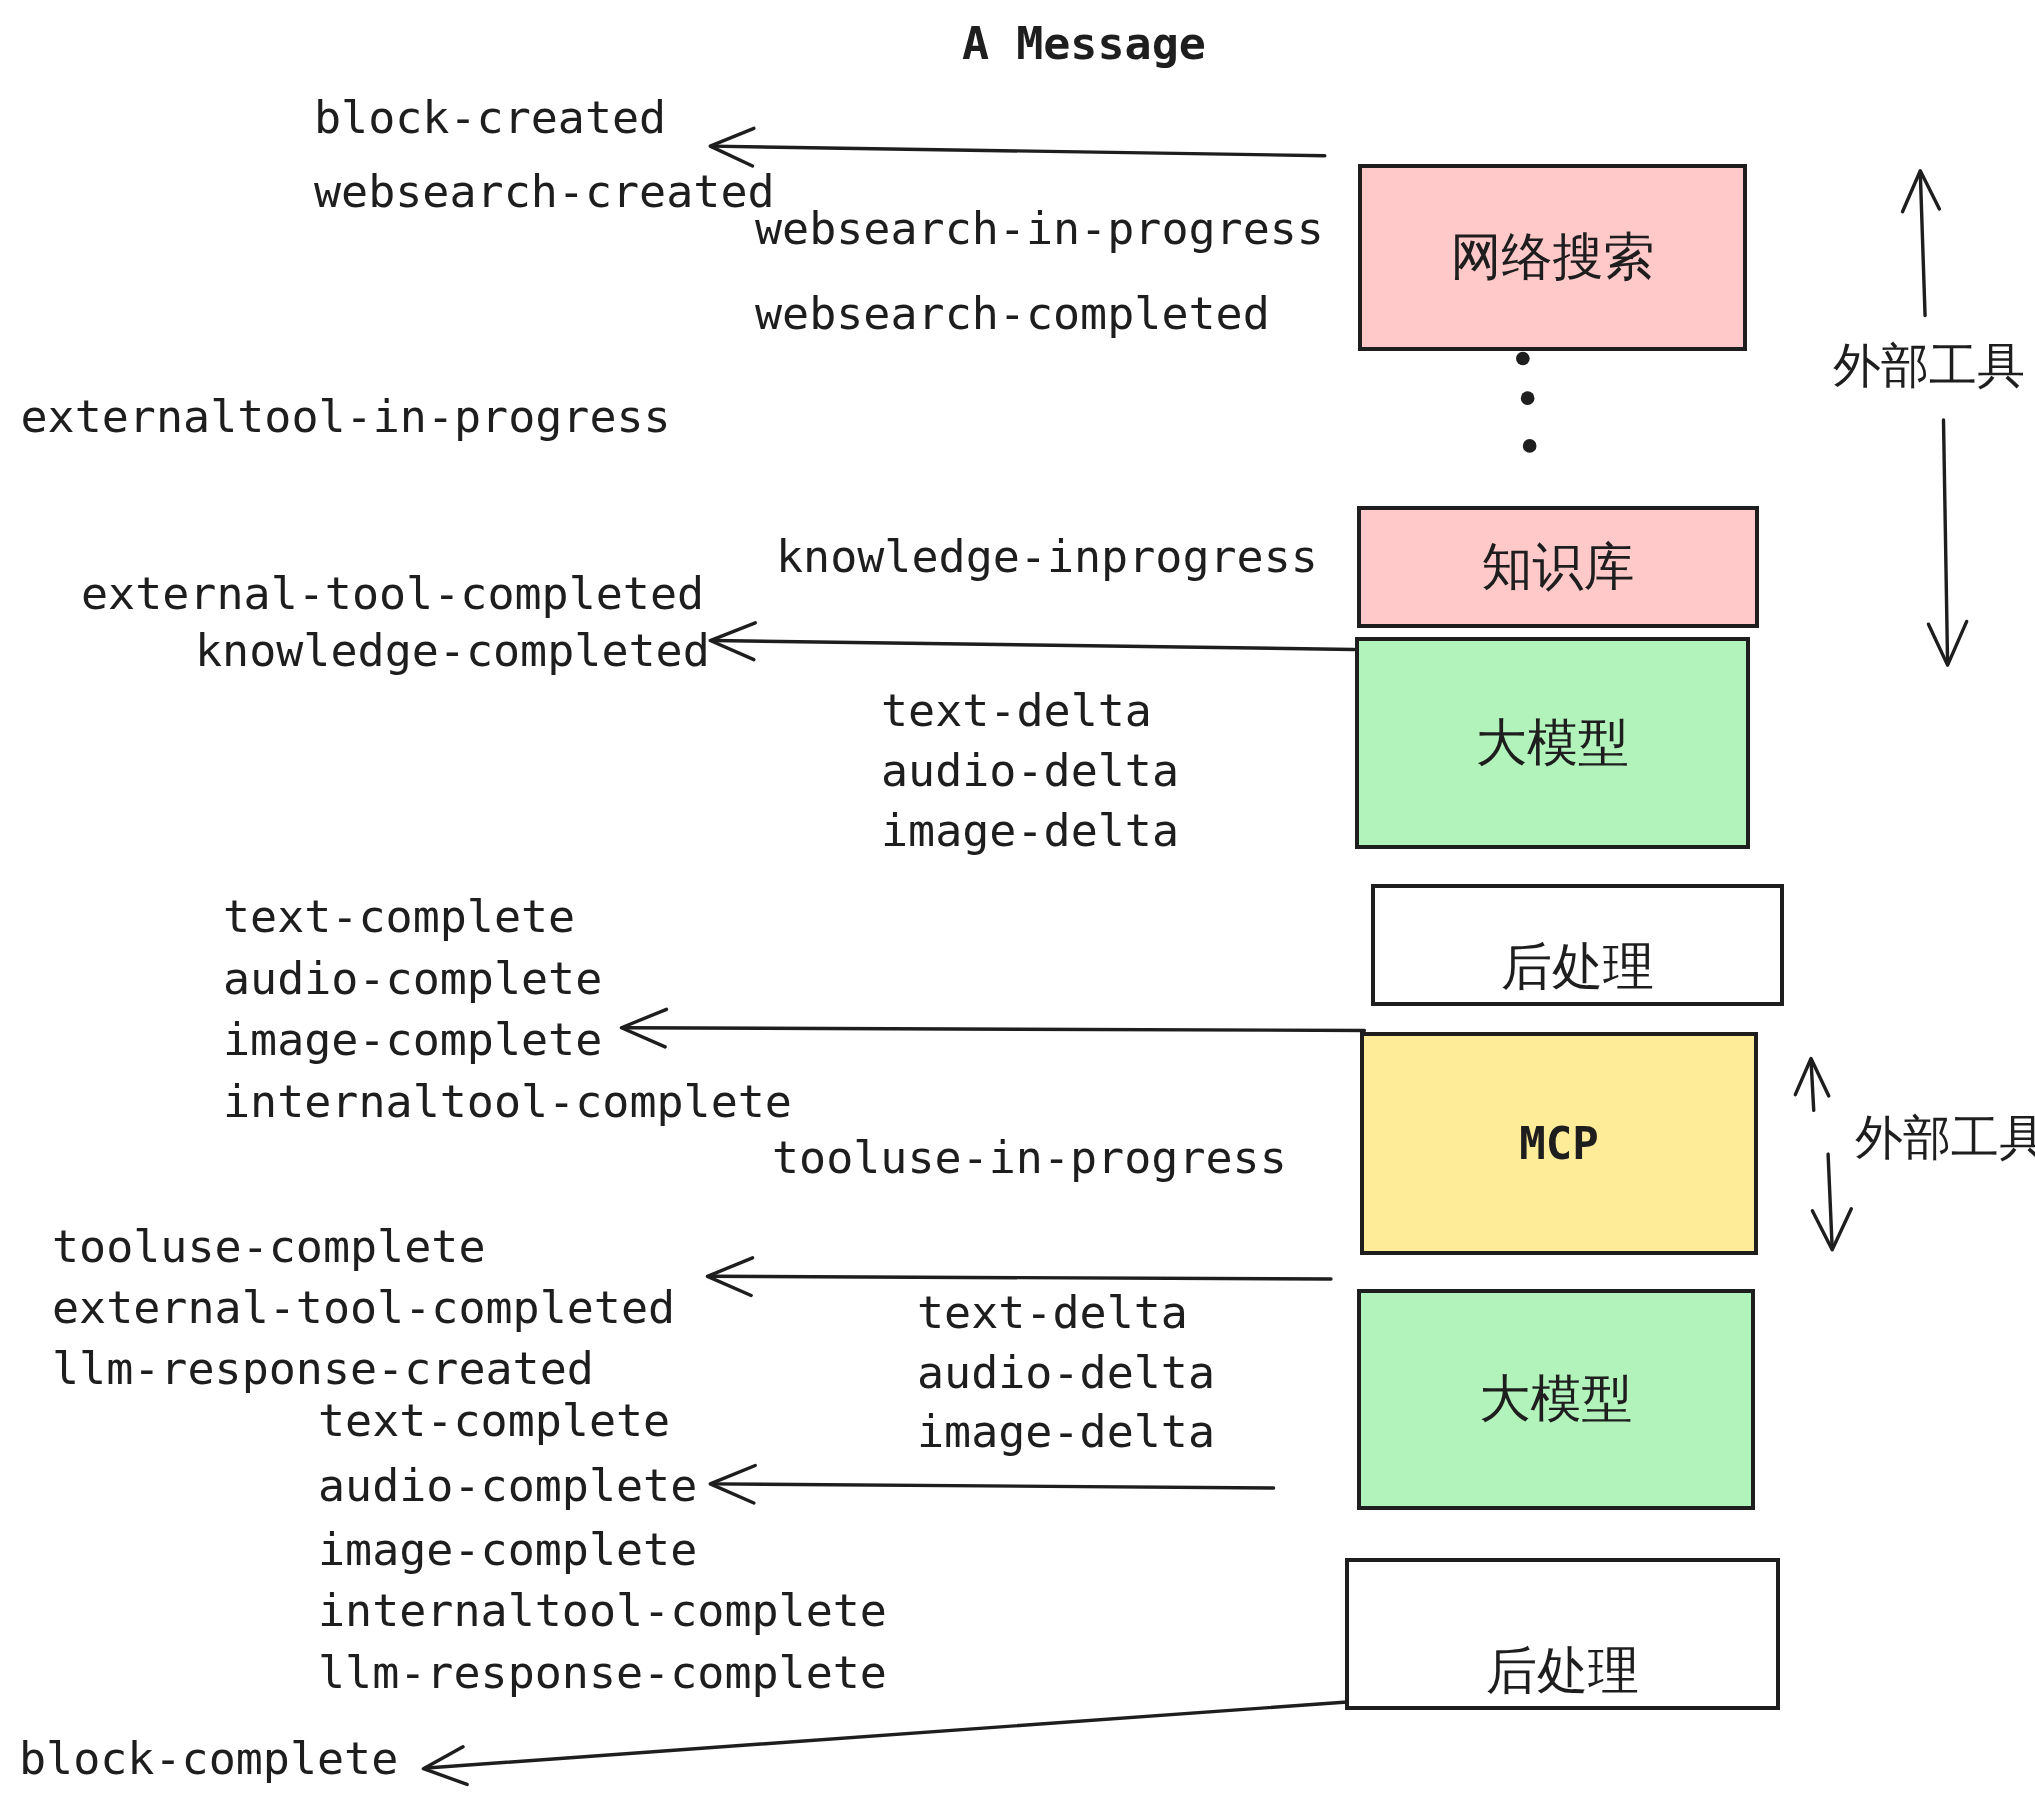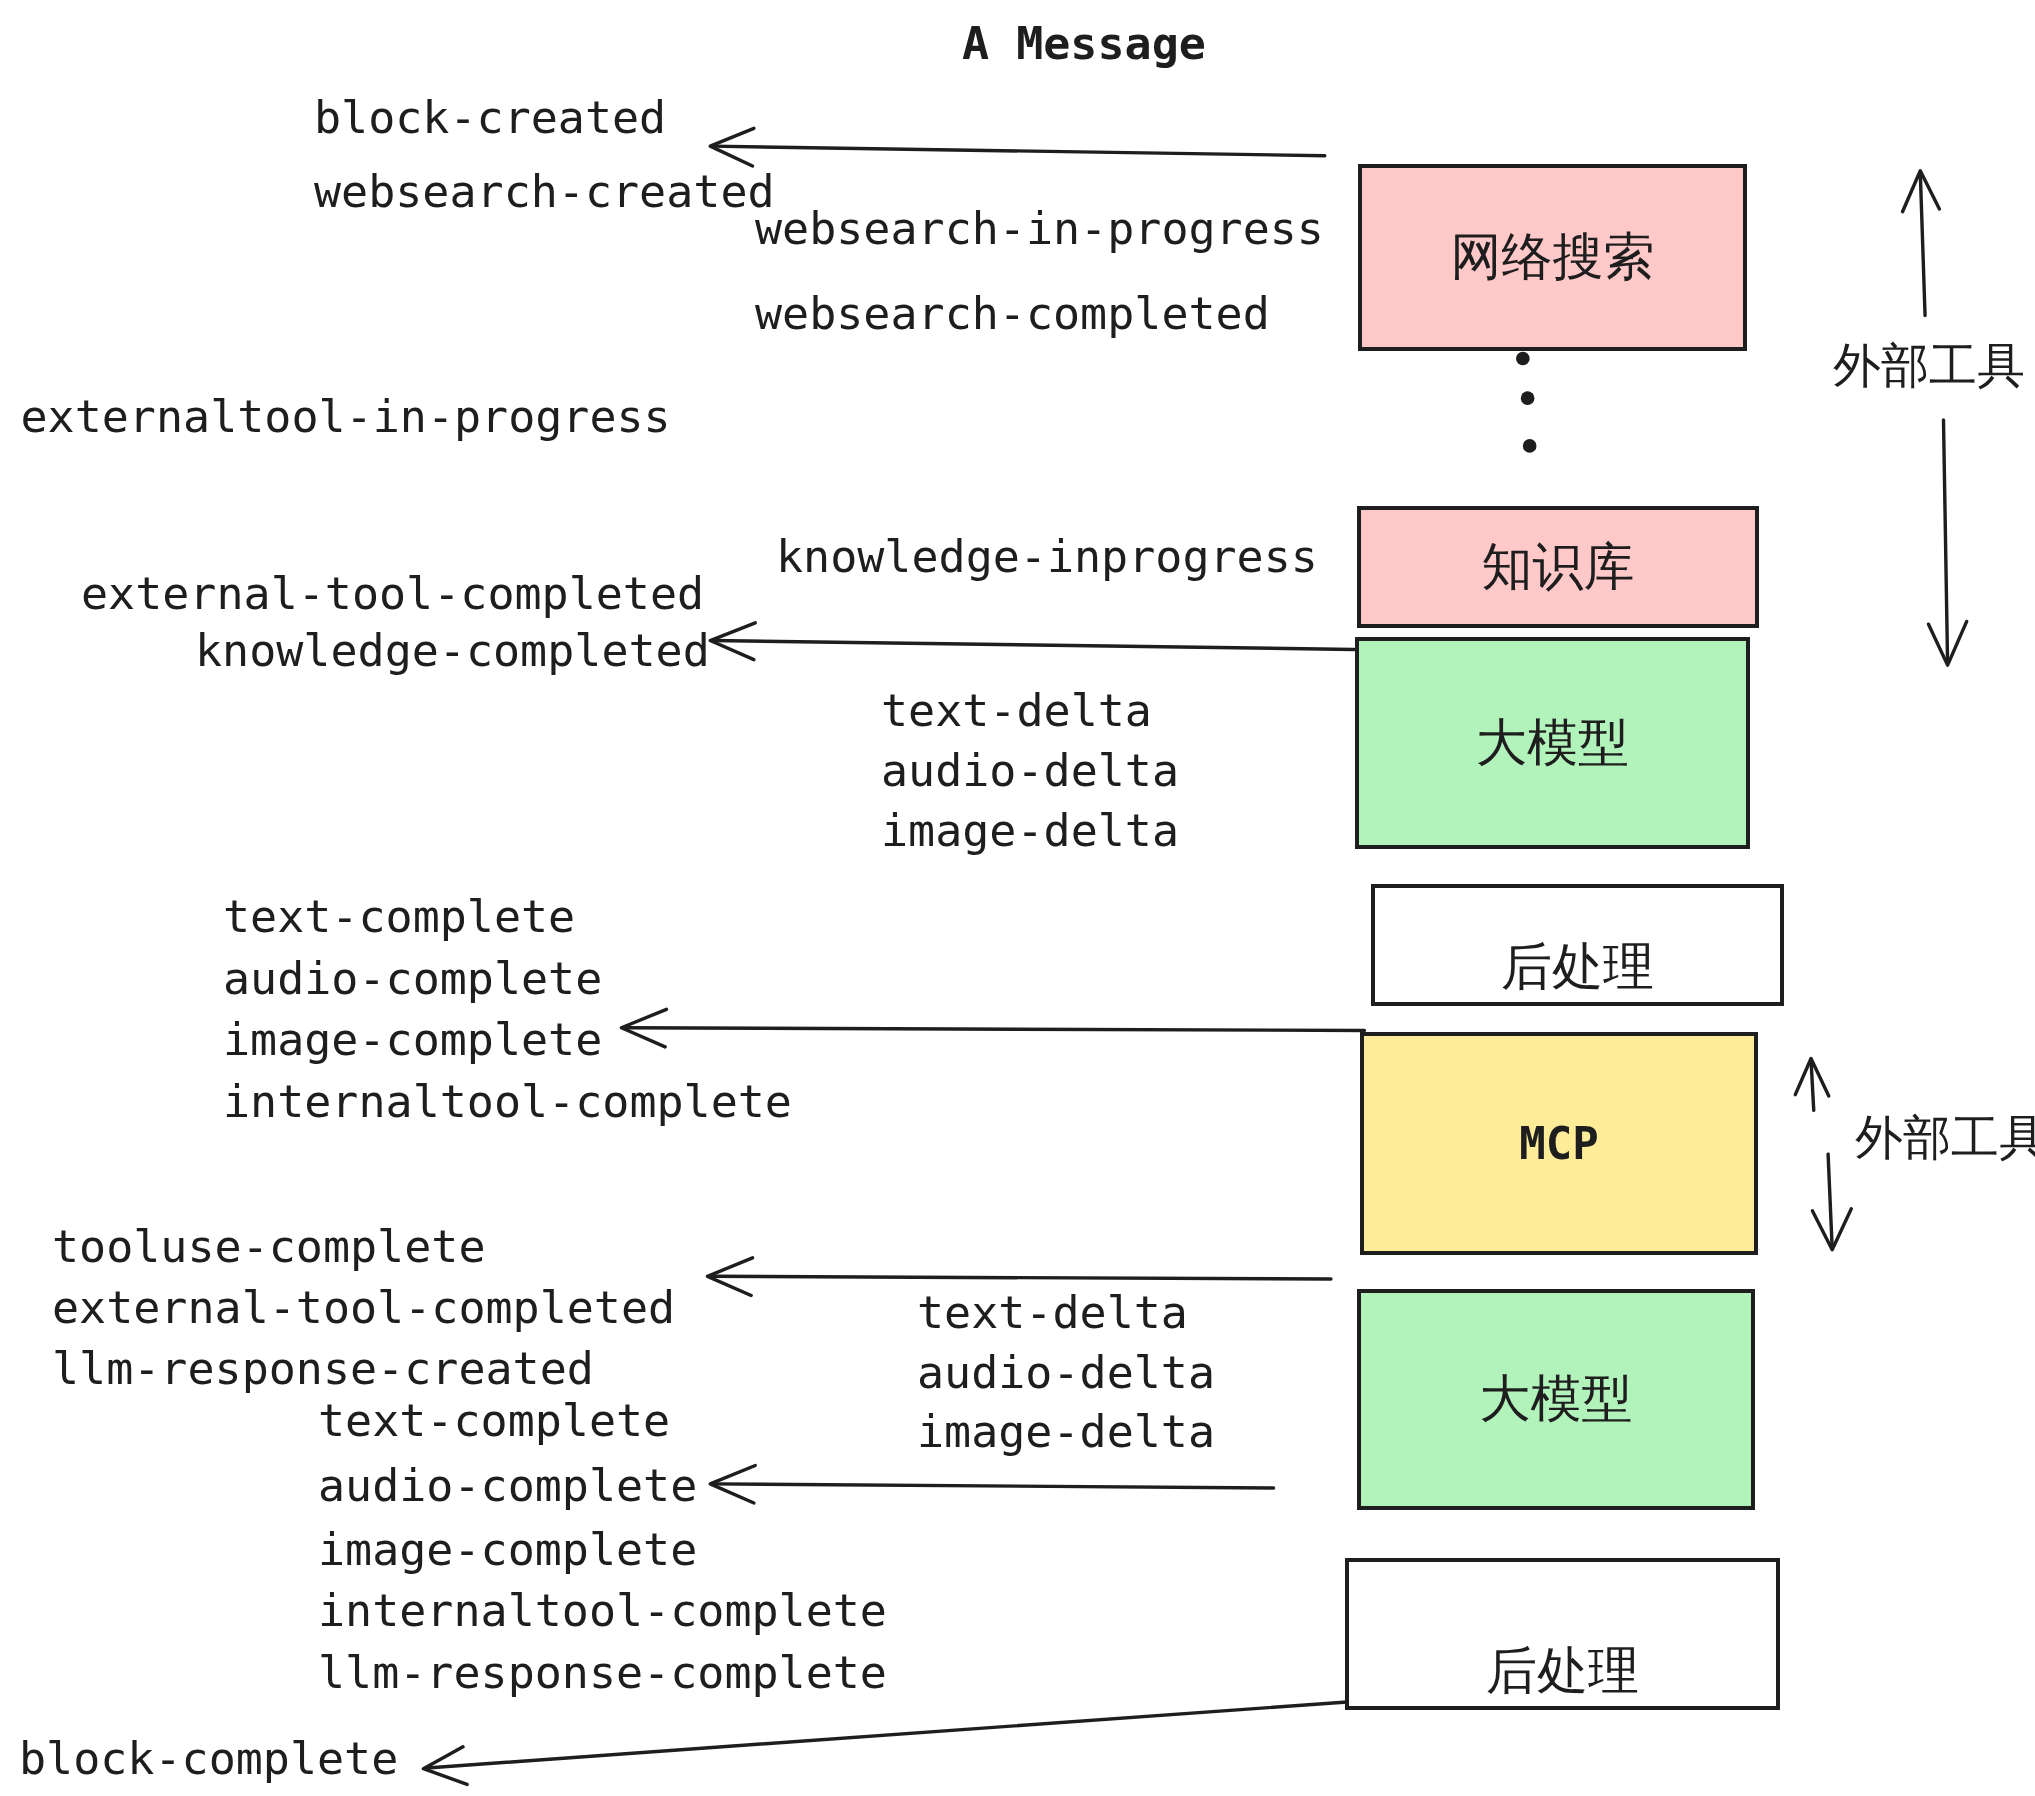--- a/index.html
+++ b/index.html
@@ -147,20 +147,21 @@
   <div class="evt" style="left:20.5px;top:393px;">externaltool-in-progress</div>
   <div class="evt" style="left:81px;top:570px;">external-tool-completed</div>
   <div class="evt" style="left:195px;top:627px;">knowledge-completed</div>
   <div class="evt" style="left:881px;top:687px;">text-delta</div>
   <div class="evt" style="left:881px;top:747px;">audio-delta</div>
   <div class="evt" style="left:881px;top:807px;">image-delta</div>
   <div class="evt" style="left:223px;top:893px;">text-complete</div>
   <div class="evt" style="left:223px;top:955px;">audio-complete</div>
   <div class="evt" style="left:223px;top:1016px;">image-complete</div>
   <div class="evt" style="left:223px;top:1078px;">internaltool-complete</div>
+  <div class="evt" style="left:772px;top:1134px;">tooluse-in-progress</div>
   <div class="evt" style="left:52px;top:1223px;">tooluse-complete</div>
   <div class="evt" style="left:52px;top:1284px;">external-tool-completed</div>
   <div class="evt" style="left:52px;top:1345px;">llm-response-created</div>
   <div class="evt" style="left:318px;top:1397px;">text-complete</div>
   <div class="evt" style="left:318px;top:1462px;">audio-complete</div>
   <div class="evt" style="left:318px;top:1526px;">image-complete</div>
   <div class="evt" style="left:318px;top:1587px;">internaltool-complete</div>
   <div class="evt" style="left:318px;top:1649px;">llm-response-complete</div>
   <div class="evt" style="left:19px;top:1735px;">block-complete</div>
   <div class="evt" style="left:917px;top:1289px;">text-delta</div>

